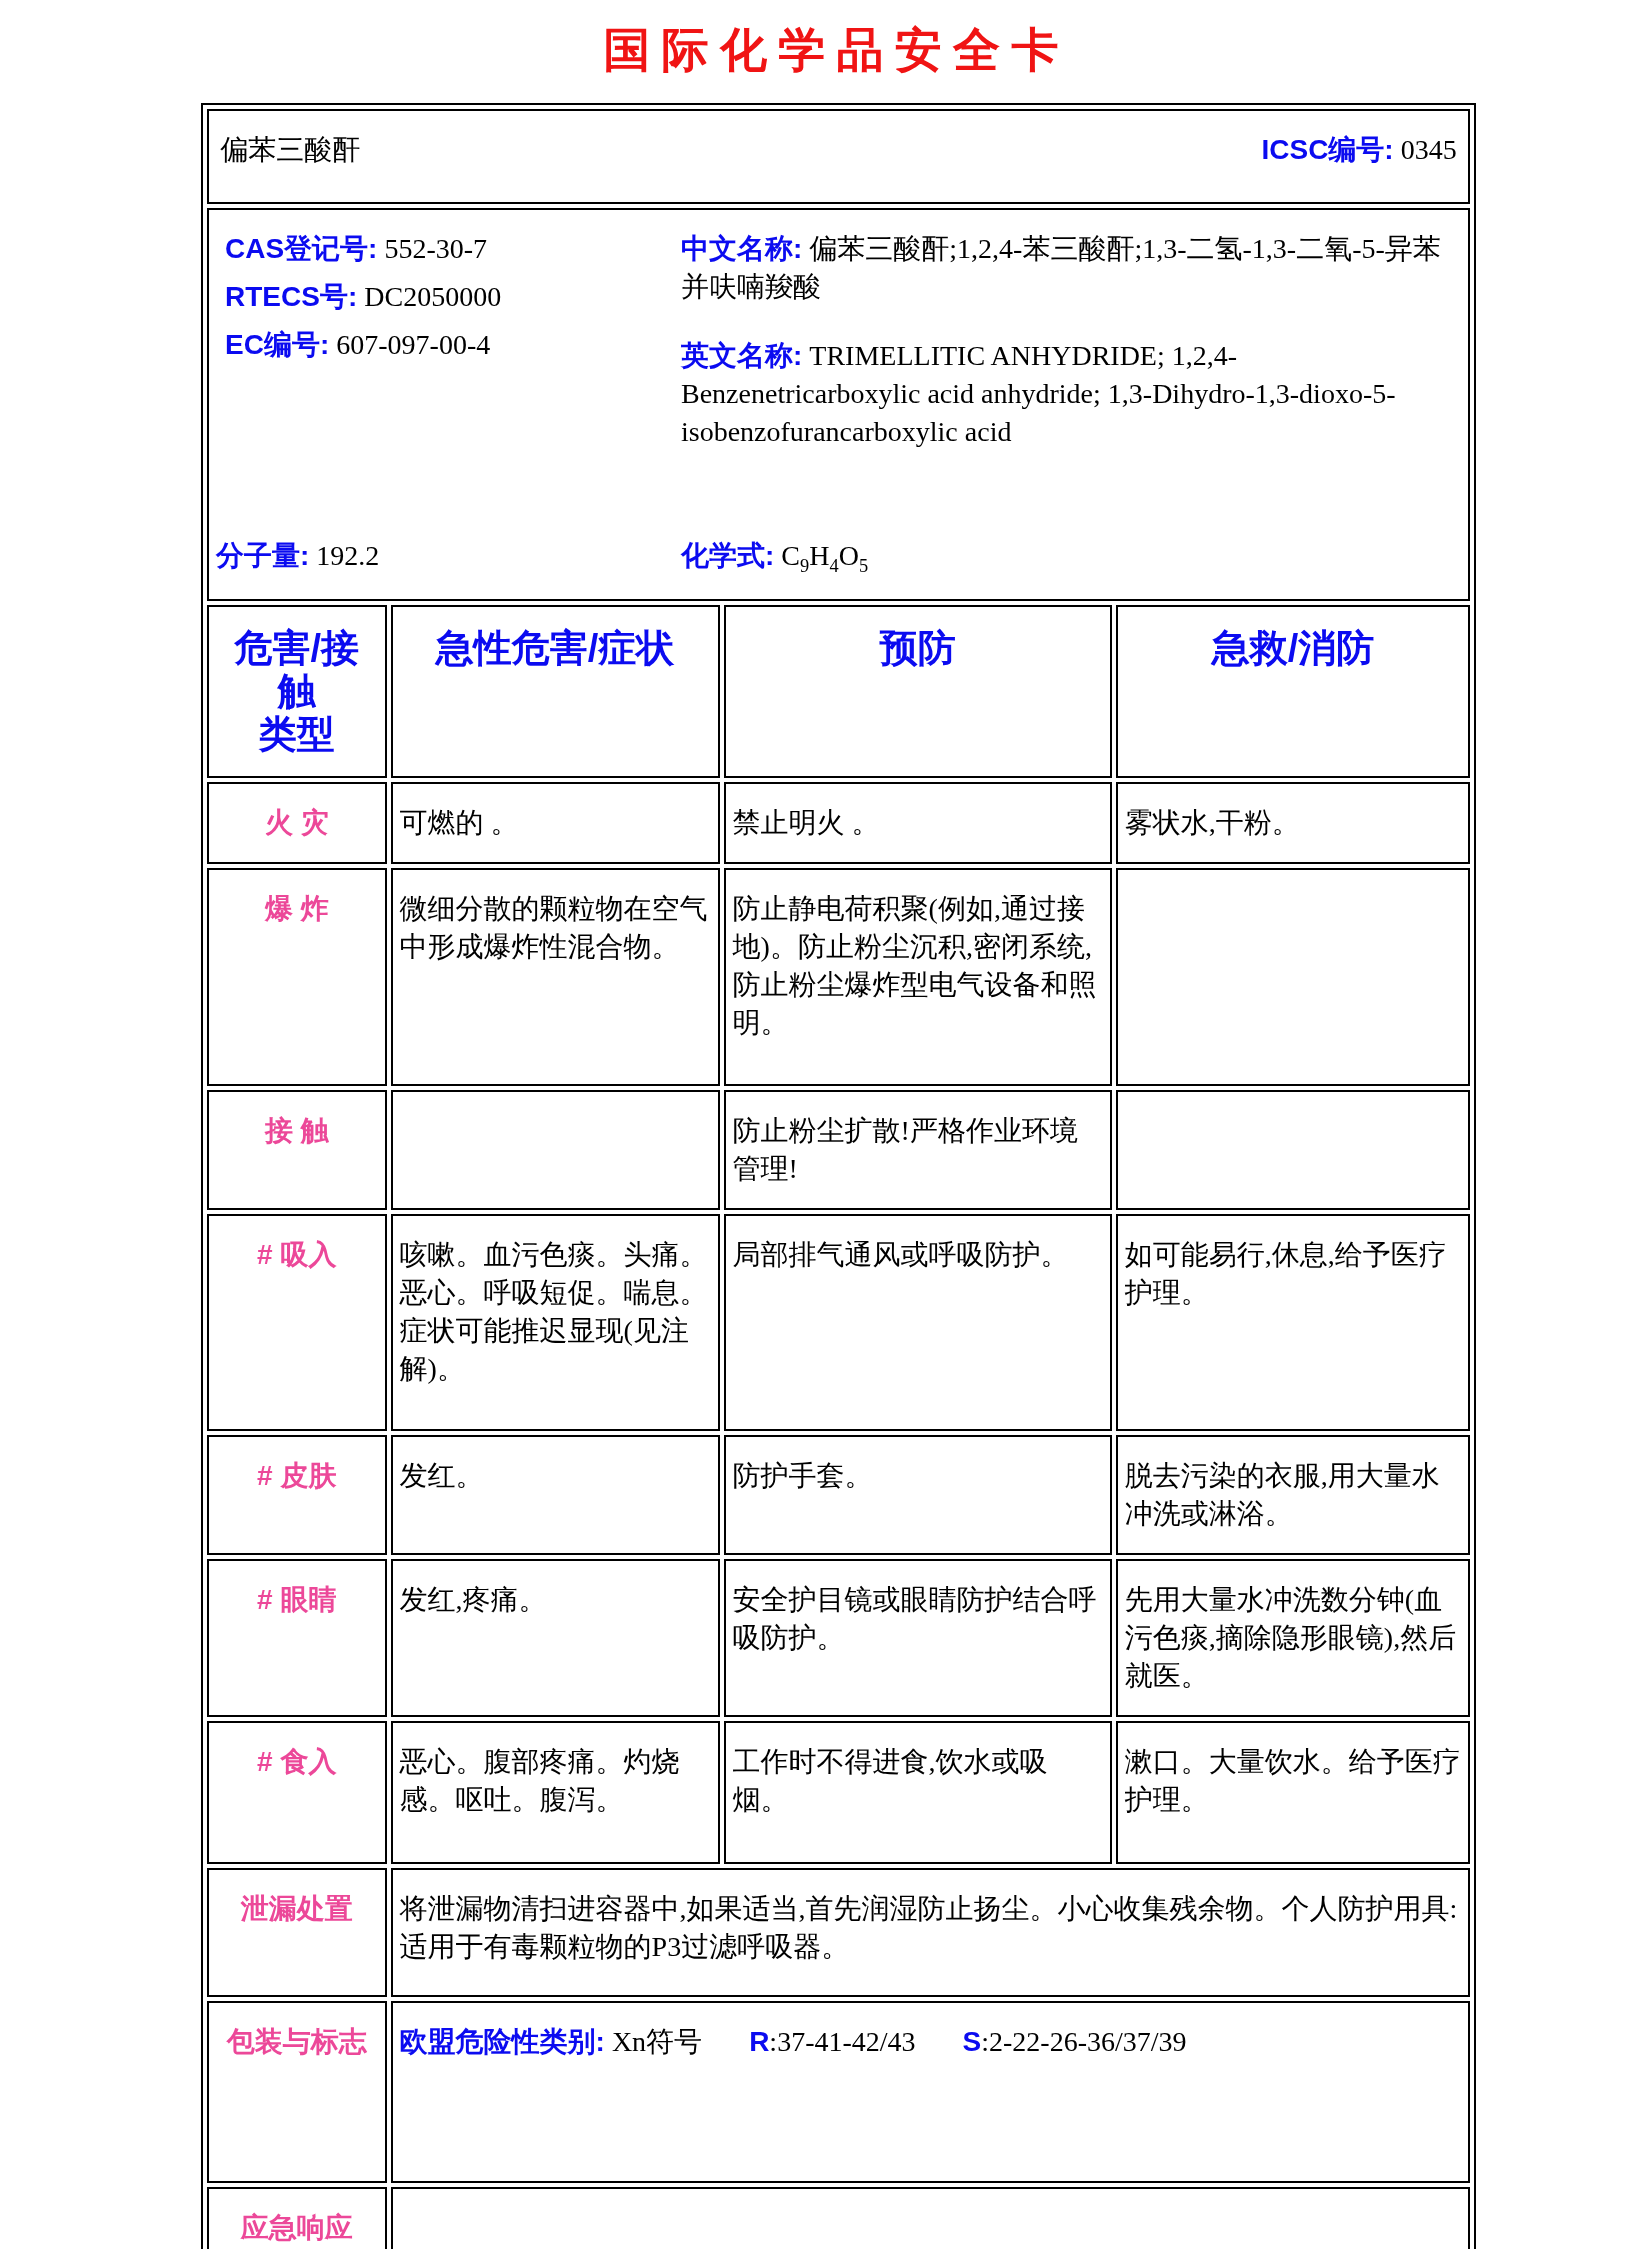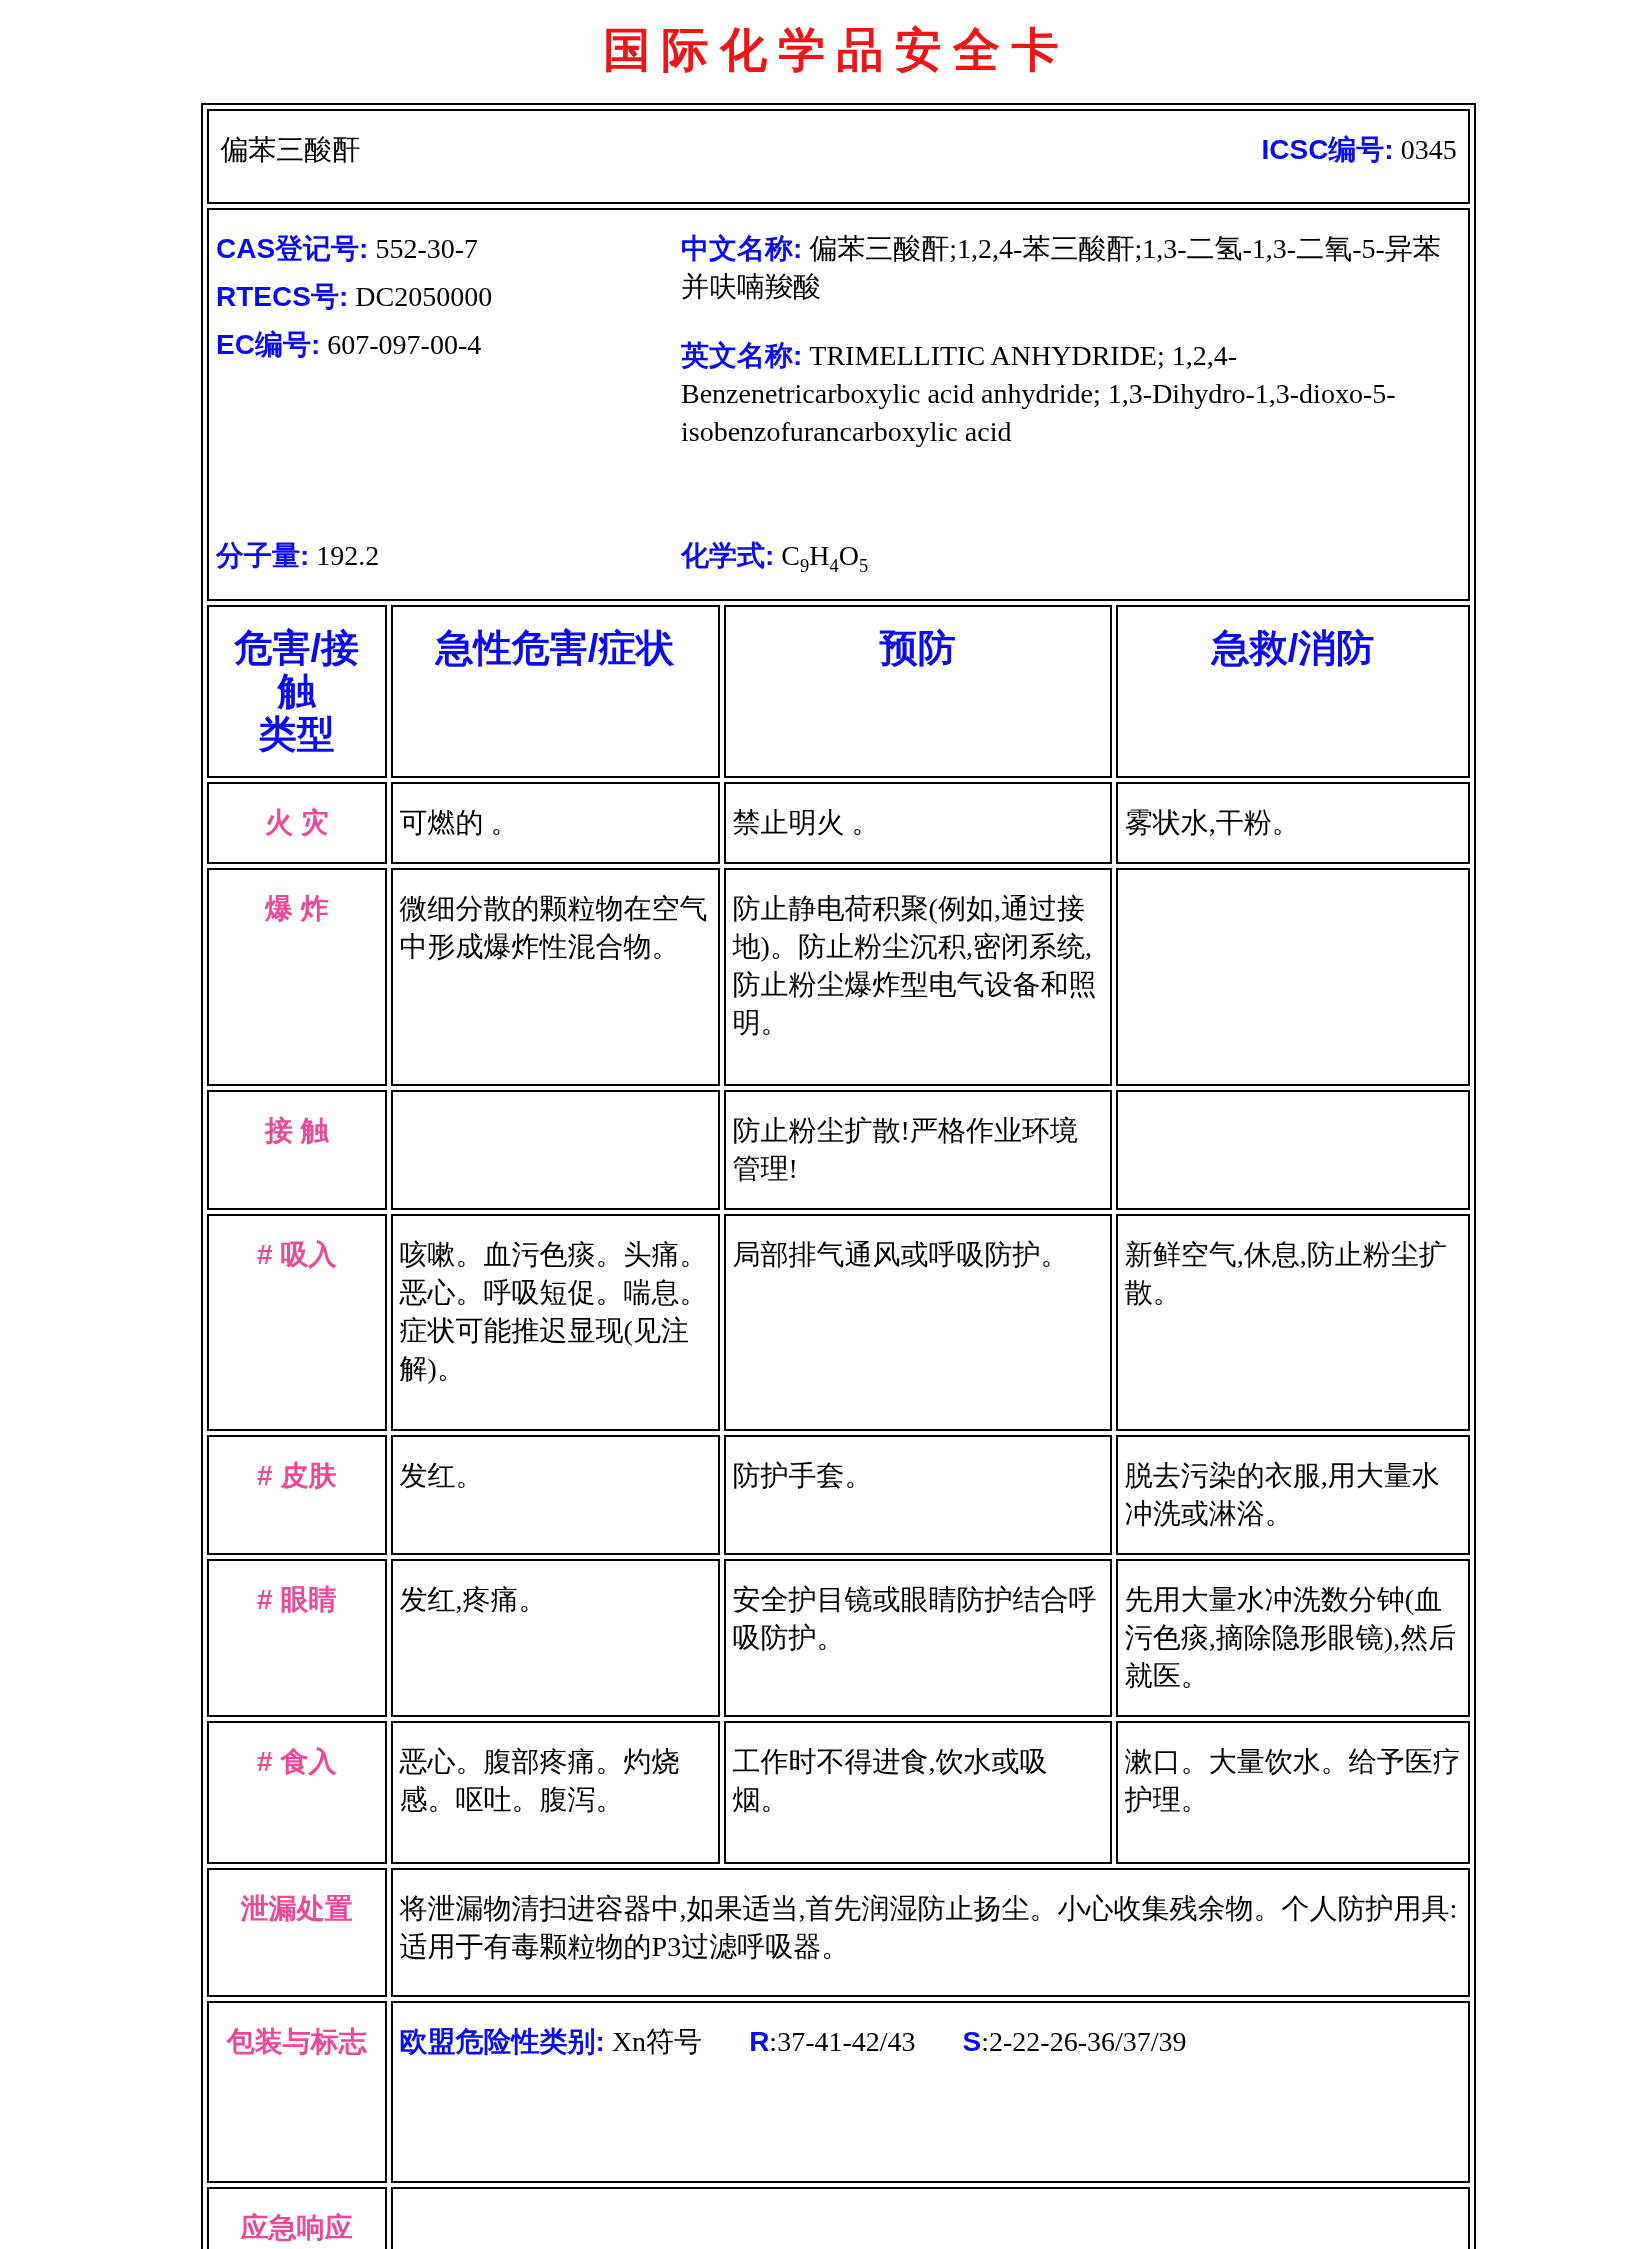--- a/index.html
+++ b/index.html
@@ -16,21 +16,21 @@
   table.card td{border:2.1px solid #000;vertical-align:top;padding:20px 7px;
       font-size:28px;line-height:38px;background:#fff;word-break:break-word;}
   
   .bl{color:#0b0bf0;font-weight:bold;font-family:"Liberation Sans",sans-serif;}
   
   td.head-cell{vertical-align:middle;}
   .head-flex{display:flex;justify-content:space-between;align-items:center;padding:0 4.3px;}
   
   .id-grid{display:grid;grid-template-columns:465px 1fr;height:100%;}
   .id-left{display:flex;flex-direction:column;padding-right:7px;}
-  .id-left .id-line{margin-bottom:10px;}
+  .id-left .id-line{margin-bottom:10px;margin-left:9px;}
   .id-left .mw-line{margin-top:auto;margin-bottom:4px;}
   .id-right{display:flex;flex-direction:column;}
   .id-right p{margin:0;}
   .id-right .en-para{margin-top:31px;}
   .id-right .formula-line{margin-top:auto;margin-bottom:4.3px;}
   sub{font-size:18.4px;line-height:0;}
   
   td.th{vertical-align:middle;text-align:center;}
   .hdr{color:#0b0bf0;font-weight:bold;font-family:"Liberation Sans",sans-serif;
        white-space:pre-line;font-size:38px;line-height:43px;}
@@ -147,21 +147,21 @@
         <td class="lbl h-cont">接 触</td>
         <td></td>
         <td>防止粉尘扩散!严格作业环境管理!</td>
         <td></td>
       </tr>
 
       <tr>
         <td class="lbl h-inh"># 吸入</td>
         <td>咳嗽。血污色痰。头痛。恶心。呼吸短促。喘息。症状可能推迟显现(见注解)。</td>
         <td>局部排气通风或呼吸防护。</td>
-        <td>新鲜空气,休息,防止粉尘扩散。</td>
+        <td>如可能易行,休息,给予医疗护理。</td>
       </tr>
 
       <tr>
         <td class="lbl h-skin"># 皮肤</td>
         <td>发红。</td>
         <td>防护手套。</td>
         <td>脱去污染的衣服,用大量水冲洗或淋浴。</td>
       </tr>
 
       <tr>

